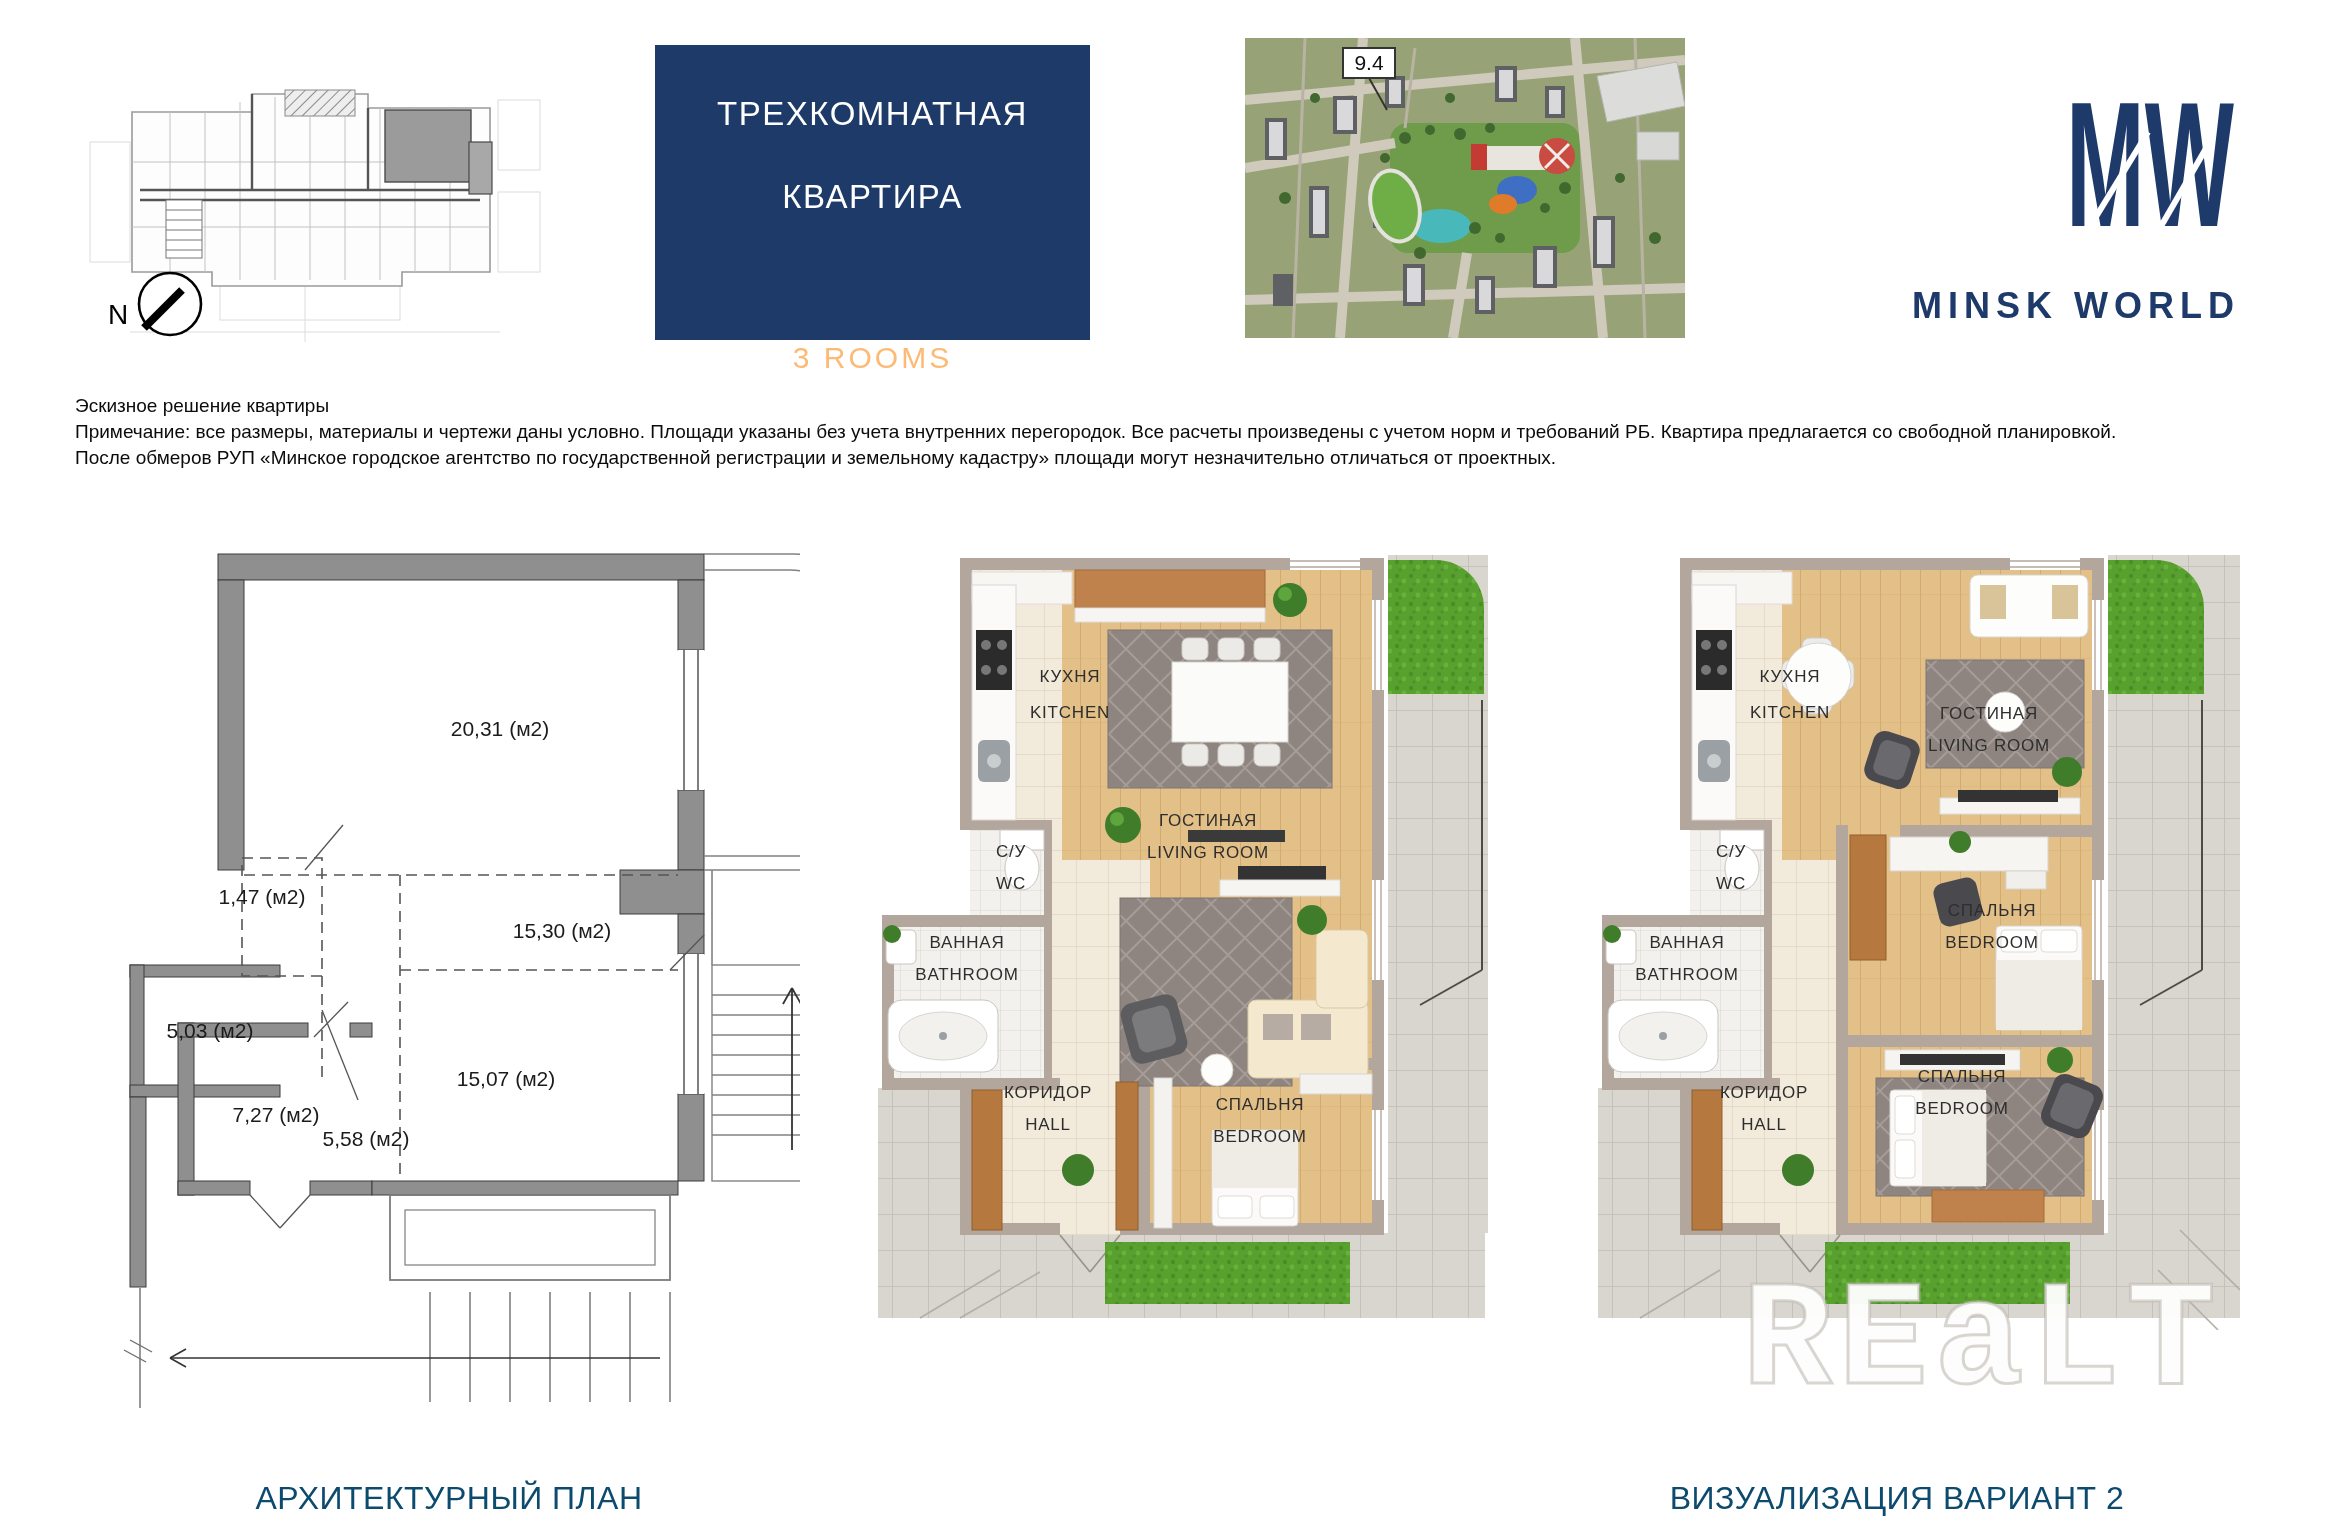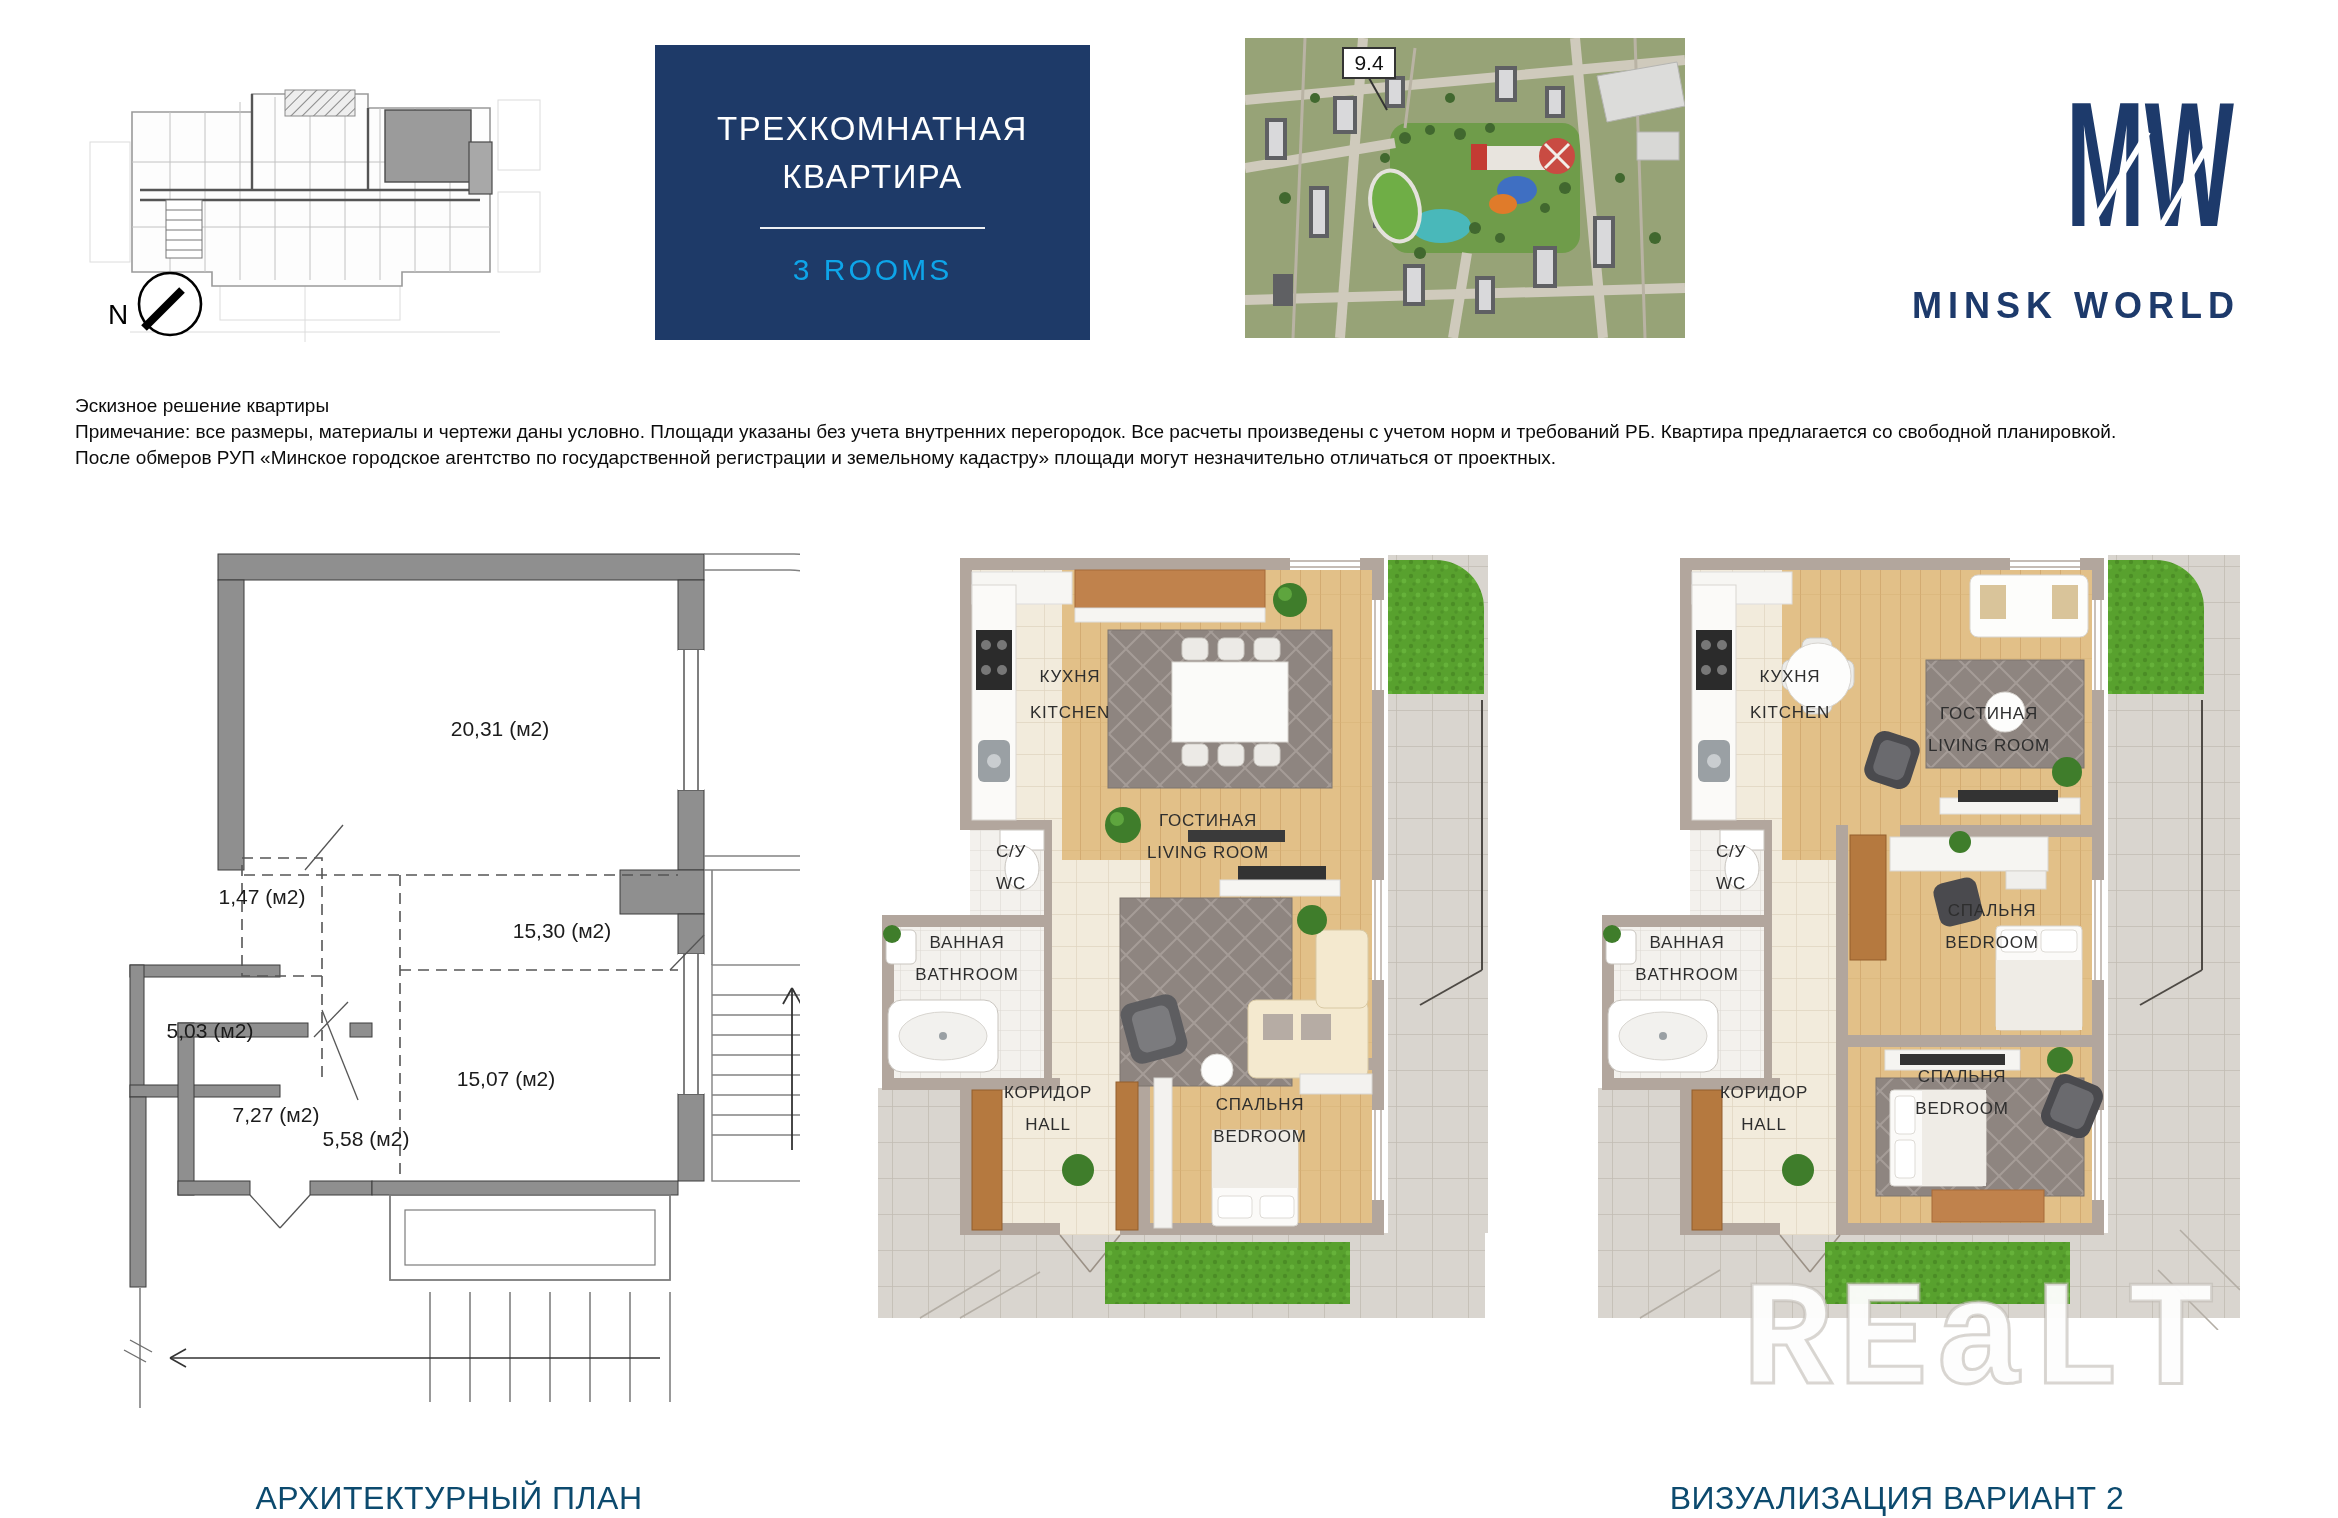--- a/index.html
+++ b/index.html
@@ -3,24 +3,24 @@
 <meta charset="utf-8">
 <style>
   html,body{margin:0;padding:0;background:#ffffff;}
   .page{position:relative;width:2338px;height:1518px;background:#fff;overflow:hidden;
         font-family:"Liberation Sans","DejaVu Sans",sans-serif;color:#111;}
   .abs{position:absolute;}
 
   
   .titlebox{left:655px;top:45px;width:435px;height:295px;background:#1e3a68;
             display:flex;flex-direction:column;align-items:center;justify-content:flex-start;
-            padding-top:60px;box-sizing:border-box;}
+            padding-top:45px;box-sizing:border-box;gap:35px;}
   .titlebox .ru{color:#fff;font-size:33px;letter-spacing:1.5px;text-align:center;line-height:48px;font-weight:400;}
   .titlebox .divider{width:225px;height:2px;background:rgba(255,255,255,.92);margin:26px 0 24px 0;}
-  .titlebox .en{color:#0ea5e9;font-size:30px;letter-spacing:3px;font-weight:400;}
+  .titlebox .en{color:#fdba74;font-size:30px;letter-spacing:3px;font-weight:400;}
 
   .siteplan{left:70px;top:42px;width:490px;height:315px;}
   .mapbox{left:1245px;top:38px;width:440px;height:388px;}
   .brand{left:1940px;top:70px;width:300px;height:265px;display:flex;flex-direction:column;align-items:flex-end;}
   .brand .name{margin-top:10px;color:#1d3a6b;font-size:36px;font-weight:bold;letter-spacing:6px;white-space:nowrap;}
 
   
   .disclaimer{left:75px;top:393px;width:2210px;font-size:19px;line-height:26px;color:#0b0b0b;}
 
   

